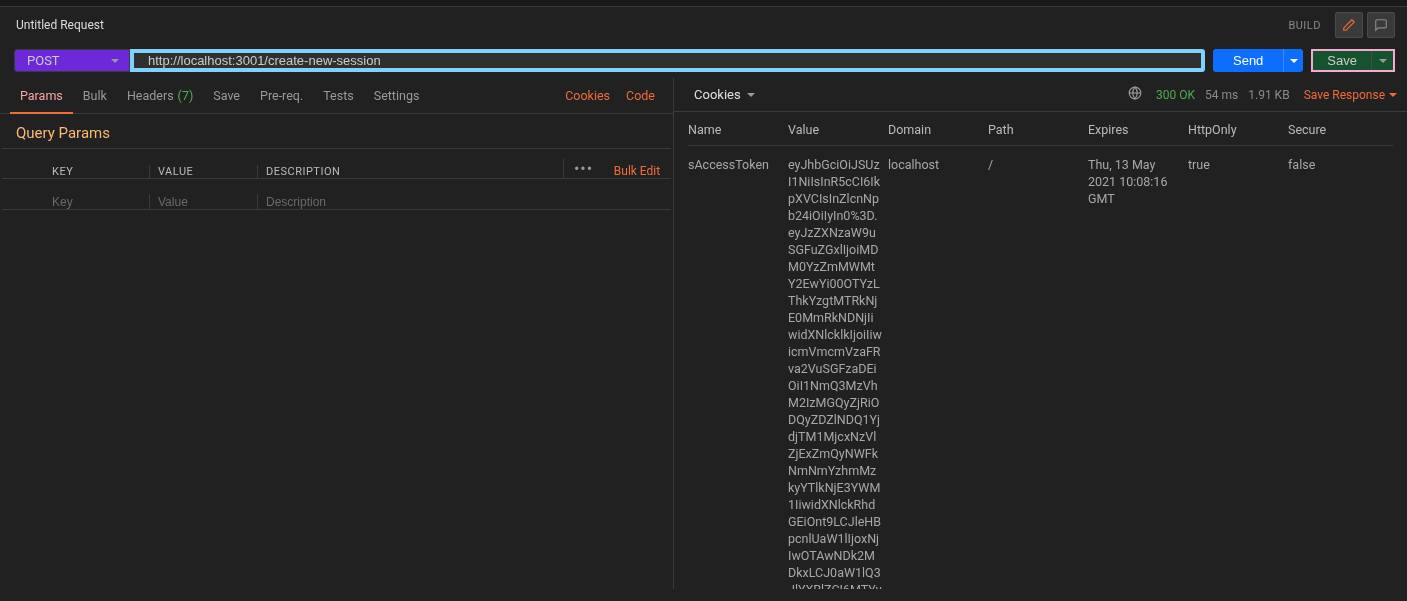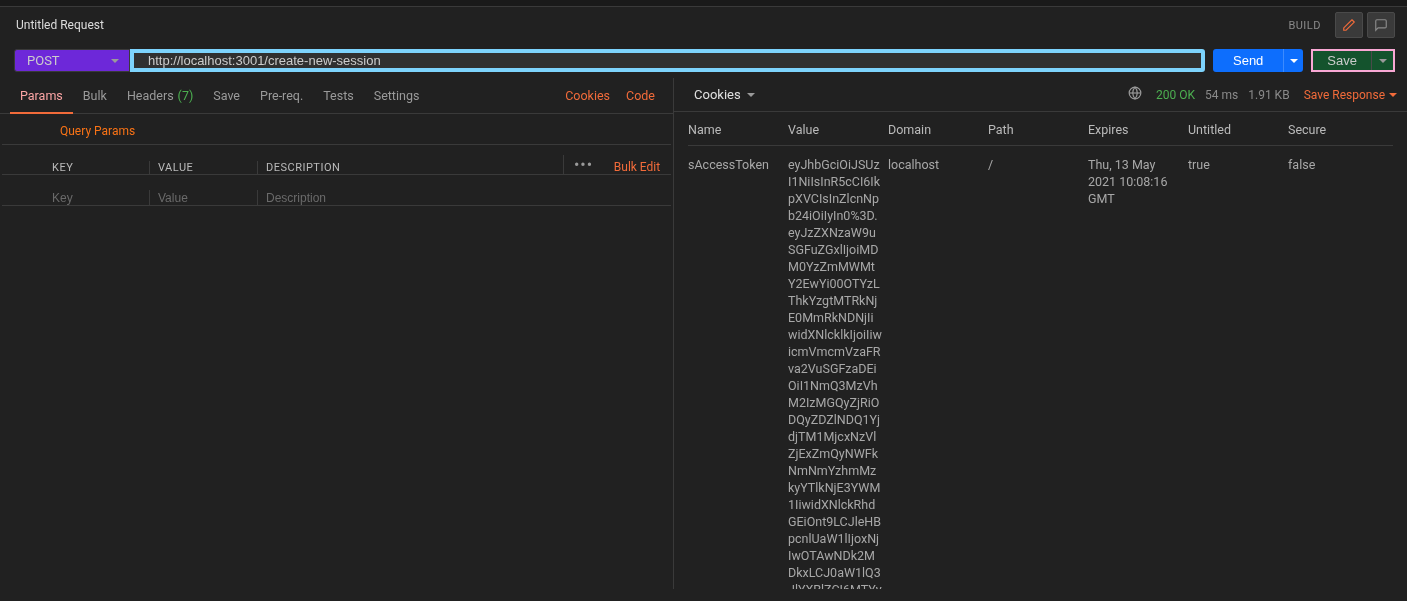--- a/index.html
+++ b/index.html
@@ -169,23 +169,22 @@
   }
   .spacer { flex: 1; }
   .link-orange {
     color: #f26b3a;
     font-size: 12.5px;
     cursor: pointer;
     padding: 0 8px;
   }
   .section-label {
     padding: 10px 14px 6px 16px;
-    font-size: 12px;
-    color: #f97316;
-    margin-left: 44px;
+    font-size: 15px;
+    color: #fdba74;
   }
   .pill-tab {
     display: flex;
     align-items: center;
     gap: 6px;
     padding: 0 10px;
     color: #e0e0e0;
     cursor: pointer;
   }
   
@@ -404,37 +403,37 @@
         <span class="caret-down"></span>
       </div>
       <div class="spacer"></div>
       <span class="globe-icon">
         <svg width="14" height="14" viewBox="0 0 24 24" fill="none" stroke="#9a9a9a" stroke-width="2">
             <circle cx="12" cy="12" r="10"></circle>
             <line x1="2" y1="12" x2="22" y2="12"></line>
             <path d="M12 2a15 15 0 0 1 0 20a15 15 0 0 1 0-20z"></path>
           </svg>
       </span>
-      <span class="status-seg status-ok">200 OK</span>
+      <span class="status-seg status-ok">300 OK</span>
       <span class="status-seg status-dim">54 ms</span>
       <span class="status-seg status-dim">1.91 KB</span>
       <div class="save-response" style="margin-left:14px">
         <span>Save Response</span>
         <span class="caret-down" style="border-top-color:#f26b3a"></span>
       </div>
     </div>
 
     <div class="cookie-table">
       <div class="cookie-head">
         <div class="c-name">Name</div>
         <div class="c-value">Value</div>
         <div class="c-domain">Domain</div>
         <div class="c-path">Path</div>
         <div class="c-expires">Expires</div>
-        <div class="c-httponly">Untitled</div>
+        <div class="c-httponly">HttpOnly</div>
         <div class="c-secure">Secure</div>
       </div>
       <div class="cookie-row">
         <div class="c-name">sAccessToken</div>
         <div class="c-value">eyJhbGciOiJSUzI1NiIsInR5cCI6IkpXVCIsInZlcnNpb24iOiIyIn0%3D.eyJzZXNzaW9uSGFuZGxlIjoiMDM0YzZmMWMtY2EwYi00OTYzLThkYzgtMTRkNjE0MmRkNDNjIiwidXNlcklkIjoiIiwicmVmcmVzaFRva2VuSGFzaDEiOiI1NmQ3MzVhM2IzMGQyZjRiODQyZDZlNDQ1YjdjTM1MjcxNzVlZjExZmQyNWFkNmNmYzhmMzkyYTlkNjE3YWM1IiwidXNlckRhdGEiOnt9LCJleHBpcnlUaW1lIjoxNjIwOTAwNDk2MDkxLCJ0aW1lQ3JlYXRlZCI6MTYyMD</div>
         <div class="c-domain">localhost</div>
         <div class="c-path">/</div>
         <div class="c-expires">Thu, 13 May 2021 10:08:16 GMT</div>
         <div class="c-httponly">true</div>
         <div class="c-secure">false</div>

